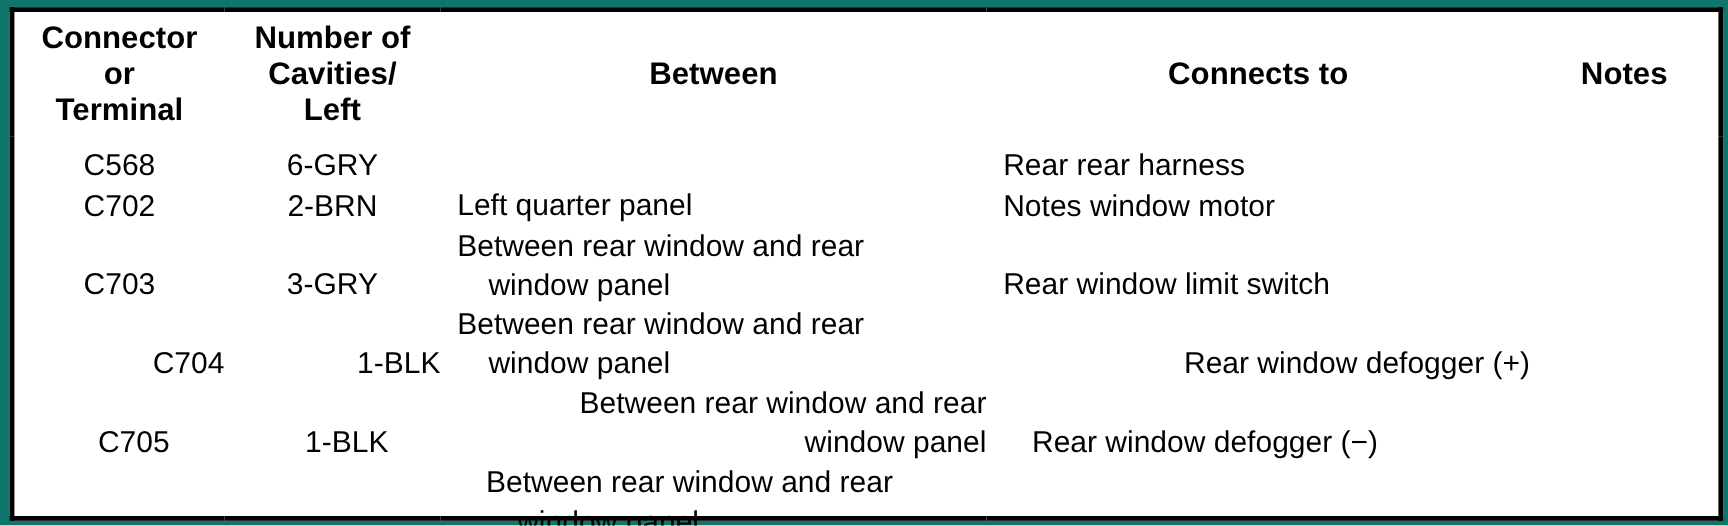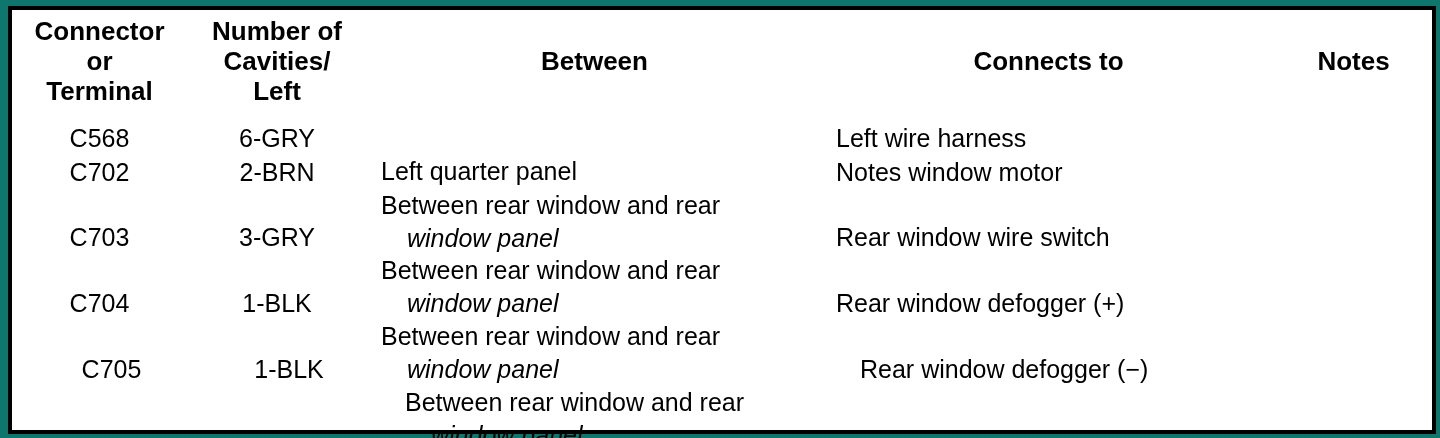--- a/index.html
+++ b/index.html
@@ -109,28 +109,27 @@
   }
 
   
   .hang {
     padding-left: 14px;
     text-indent: 0;
   }
   .hang .cont {
     display: block;
     padding-left: 26px;
-    font-style: italic;
   }
 
   
   .r0 { top: 8px; }
   .r1 { top: 42px; }
   .r2 { top: 107px; }
-  .r3 { top: 173px; }
+  .r3 { top: 173px; text-align: right; }
   .r4 { top: 239px; margin-left: 24px; }
 </style>
 </head>
 <body>
 
 <div class="sheet">
 
   <table class="conn-table">
     <colgroup>
       <col class="c-connector">
@@ -197,23 +196,23 @@
             </div>
             <div class="line hang r4">
               <span>Between rear window and rear</span>
               <span class="cont">window panel</span>
             </div>
           </div>
         </td>
 
         <td>
           <div class="cellstack">
-            <div class="line left-txt r0">Left wire harness</div>
+            <div class="line left-txt r0">Rear rear harness</div>
             <div class="line left-txt r1">Notes window motor</div>
-            <div class="line left-txt r2">Rear window wire switch</div>
+            <div class="line left-txt r2">Rear window limit switch</div>
             <div class="line left-txt r3">Rear window defogger (+)</div>
             <div class="line left-txt r4">Rear window defogger (−)</div>
           </div>
         </td>
 
         <td class="last-col">
           <div class="cellstack">
             <div class="line left-txt r0"></div>
             <div class="line left-txt r1"></div>
             <div class="line left-txt r2"></div>

